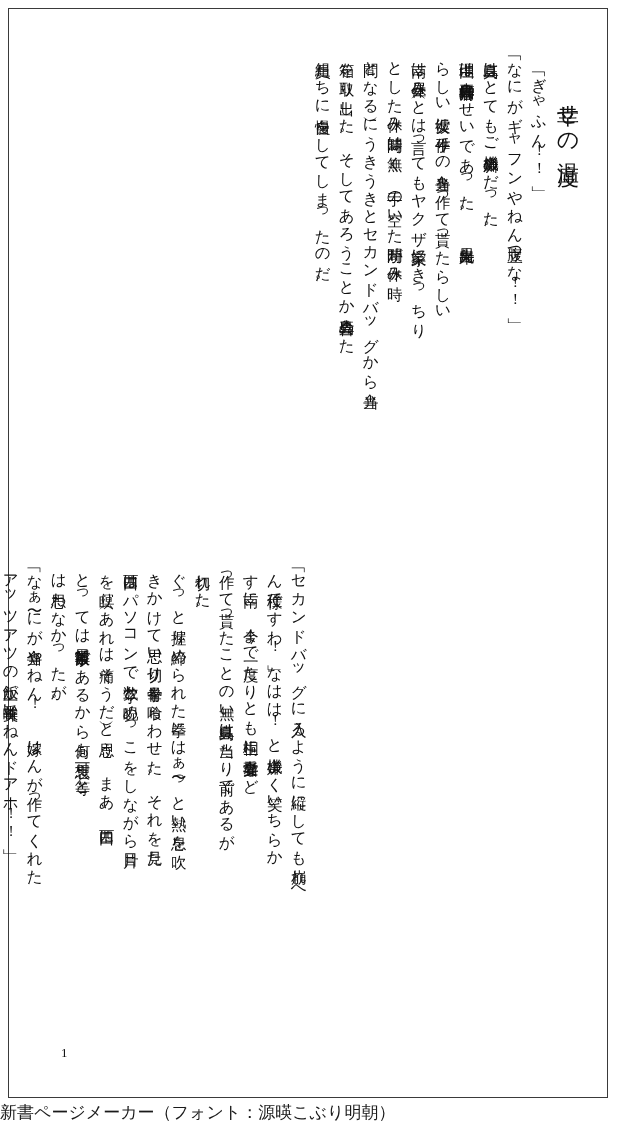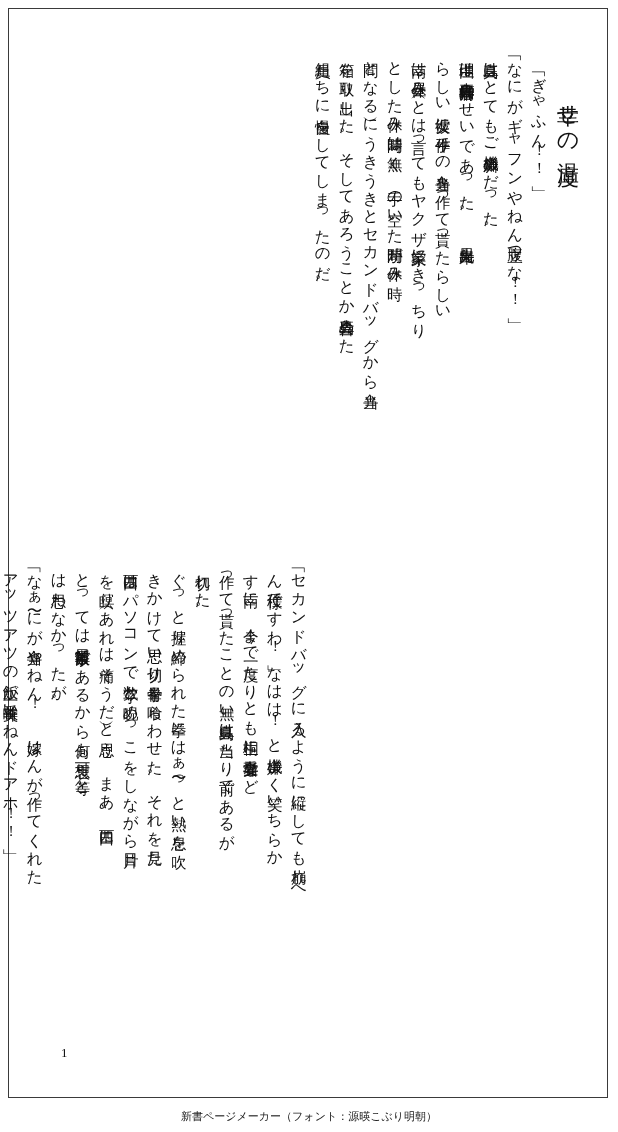--- a/index.html
+++ b/index.html
@@ -64,22 +64,21 @@
     bottom: 36px;
     font-size: 13px;
     color: #111;
     font-family: "Liberation Serif", serif;
   }
   .footer {
     position: absolute;
     left: 0;
     right: 0;
     bottom: 8px;
-    text-align: center;
-    font-size: 11px;
+    font-size: 17px;
     color: #1a1a1a;
     font-family: "Liberation Sans", sans-serif;
   }
   .spacer-block {
     width: 10px;
     height: 1px;
   }
 </style>
 </head>
 <body>

